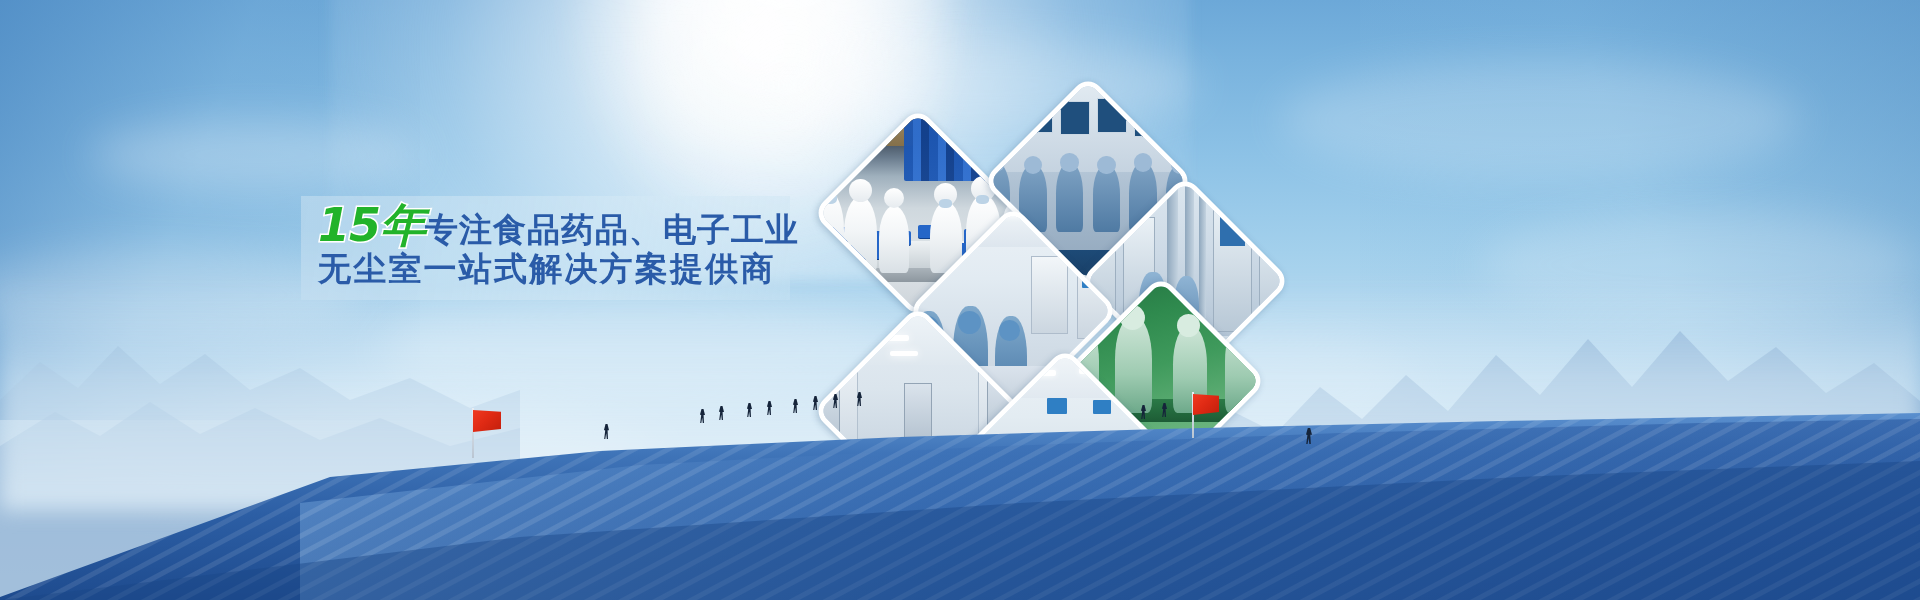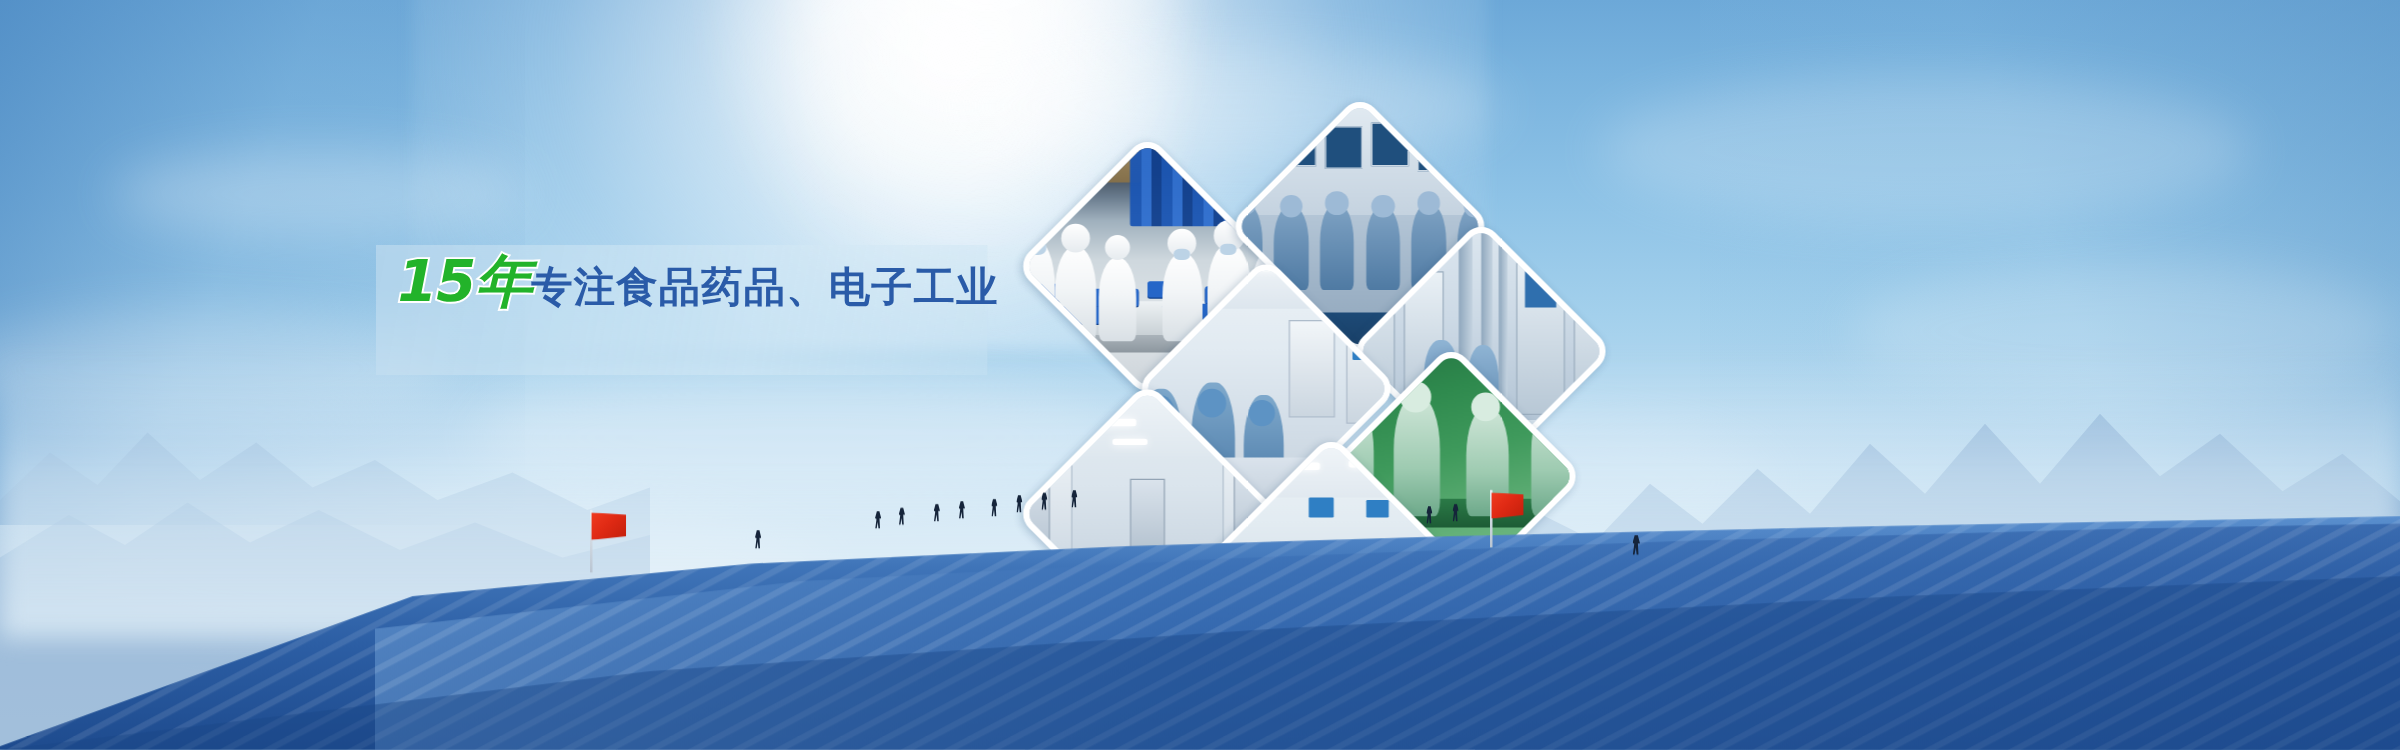--- a/index.html
+++ b/index.html
@@ -405,20 +405,21 @@
       <path d="M0,190 L60,158 L120,184 L190,140 L260,178 L330,146 L410,188 L490,152 L570,190 L650,164 L700,186 L700,300 L0,300 Z" fill="#7ba4ce" opacity="0.30"></path>
     </svg>
   </div>
 
   <div class="haze"></div>
 
   <div class="text-panel"></div>
 
   <div class="headline-wrap">
     <div class="line1"><span class="years">15年</span><span class="line1-rest">专注食品药品、电子工业</span></div>
+    <div class="line2">无尘室一站式解决方案提供商</div>
   </div>
 
   <div class="collage">
 
     <div class="dia" style="left:5px; top:50px;">
       <div class="inner">
         <div class="ph ph-assembly">
           <div class="shelf2"></div>
           <div class="shelf"></div>
           <div class="bench"></div>

